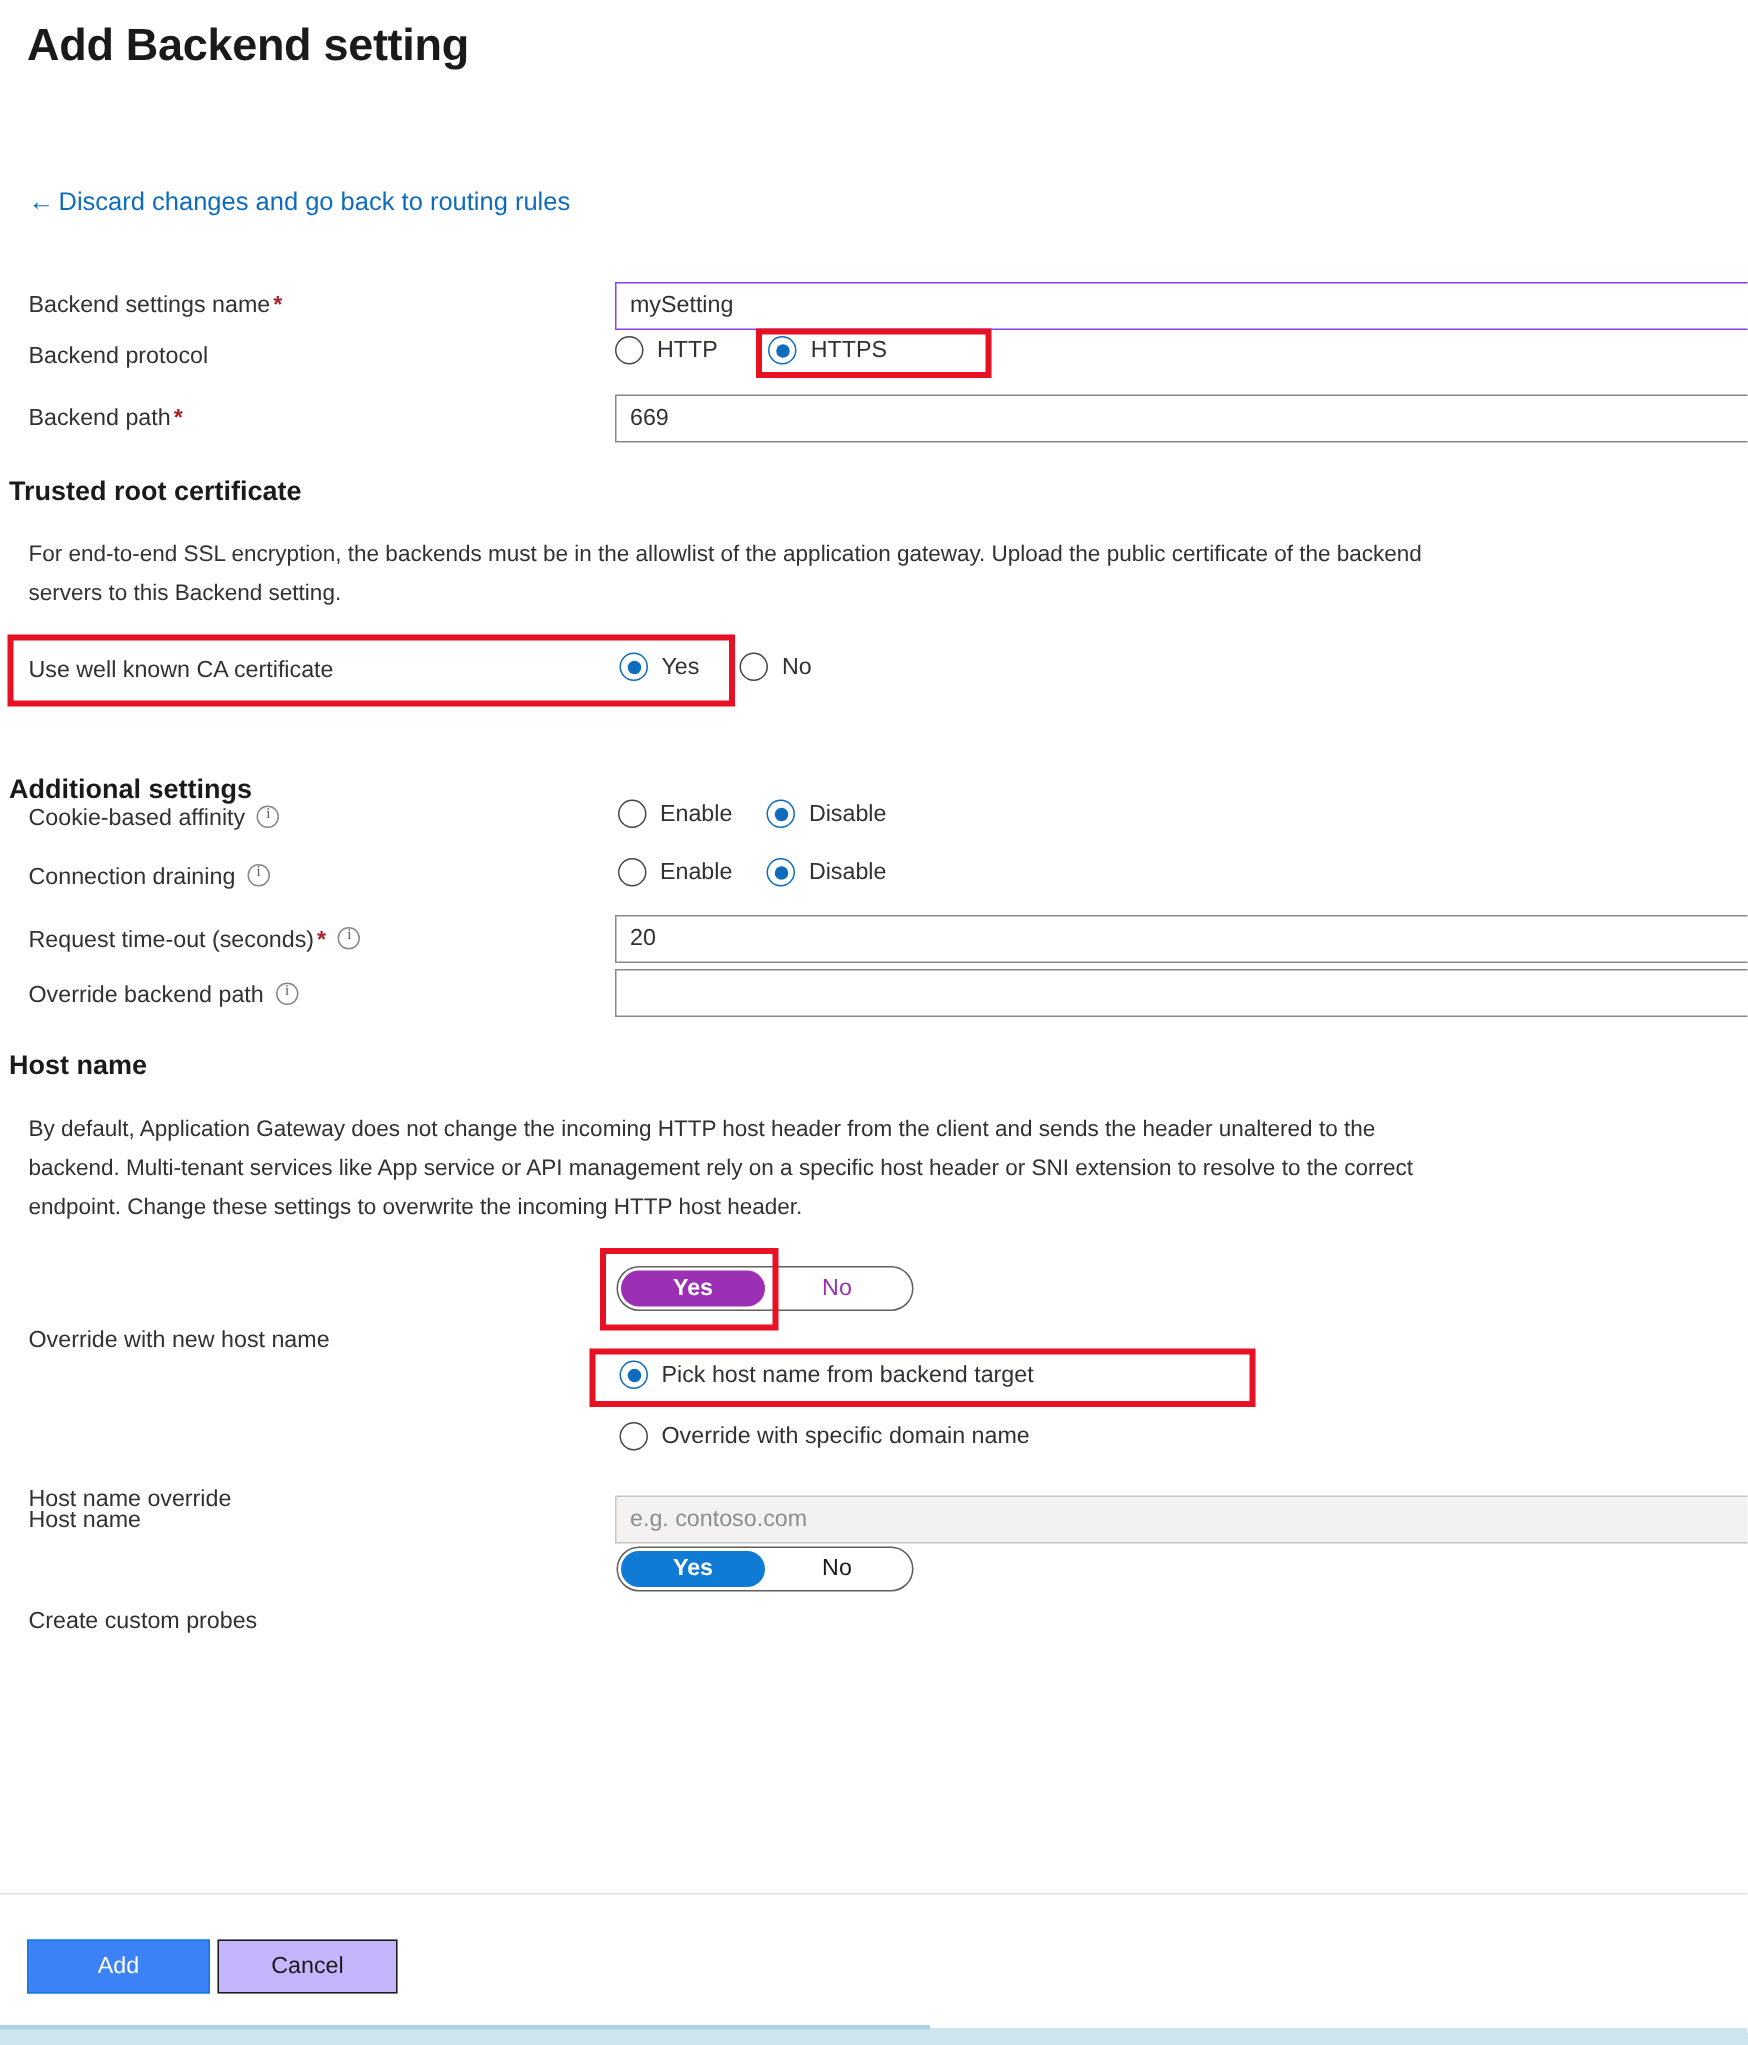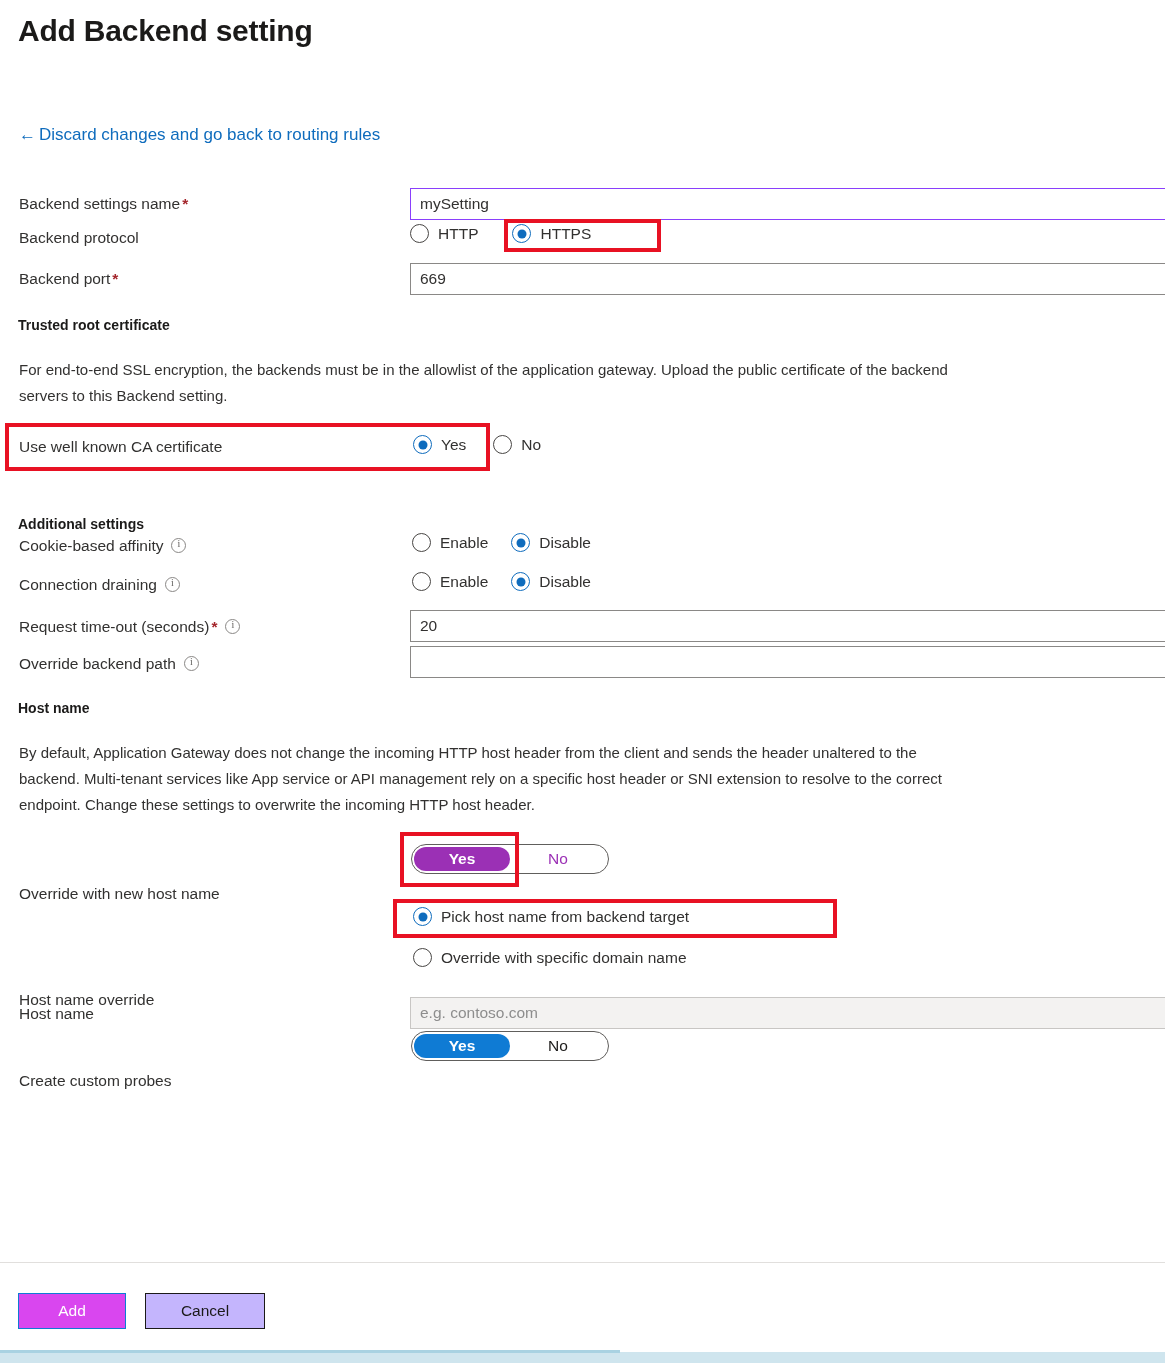--- a/index.html
+++ b/index.html
@@ -18,22 +18,22 @@
     color: #1b1a19;
   }
   .back-link {
     position: absolute; left: 19px; top: 125px;
     font-size: 17px; color: #0f6cbd; cursor: pointer;
     white-space: nowrap;
   }
   .back-link .arrow { margin-right: 3px; }
 
   .section-head {
-    position: absolute; left: 18px;
-    font-size: 14px; font-weight: 600; color: #1b1a19;
+    position: absolute; left: 6px;
+    font-size: 18px; font-weight: 600; color: #1b1a19;
   }
   .desc {
     position: absolute; left: 19px;
     font-size: 15px; line-height: 26px; color: #323130;
     width: 1300px; white-space: pre-wrap;
   }
 
   .lbl {
     position: absolute; left: 19px;
     font-size: 15.5px; color: #323130; white-space: nowrap;
@@ -112,22 +112,22 @@
     position: absolute; left: 0; top: 1262px; width: 1165px;
     height: 1px; background: #e1dfdd;
   }
   .btn {
     position: absolute; height: 36px;
     font-size: 15.5px; display: flex; align-items: center;
     justify-content: center; cursor: pointer;
     font-family: "Liberation Sans", sans-serif;
   }
   .btn.primary {
-    background: #d946ef; color: #fff; border: 1px solid #0f7bd4;
-    left: 18px; top: 1293px; width: 108px;
+    background: #3b82f6; color: #fff; border: 1px solid #0f7bd4;
+    left: 18px; top: 1293px; width: 122px;
   }
   .btn.secondary {
     background: #c4b5fd; color: #1b1a19; border: 1px solid #1b1a19;
     left: 145px; top: 1293px; width: 120px;
   }
   .bottom-band {
     position: absolute; left: 0; top: 1352px;
     width: 1165px; height: 11px; background: #cfe5ee;
   }
   .bottom-band::after {
@@ -158,21 +158,21 @@
     <span class="rlbl">HTTP</span>
   </div>
   <div class="radio on" style="margin-left:10px;">
     <span class="dot"></span>
     <span class="rlbl">HTTPS</span>
   </div>
 </div>
 <div class="redbox" style="left:504px; top:219px; width:157px; height:33px;"></div>
 
 <div class="lbl" style="top:270px;">
-  <span>Backend port</span><span class="req">*</span>
+  <span>Backend path</span><span class="req">*</span>
 </div>
 <div class="tinput" style="left:410px; top:263px;">
   <span>669</span>
 </div>
 
 <div class="section-head" style="top:317px;">Trusted root certificate</div>
 <div class="desc" style="top:357px;">For end-to-end SSL encryption, the backends must be in the allowlist of the application gateway. Upload the public certificate of the backend
 servers to this Backend setting.</div>
 
 <div class="lbl" style="top:438px;">Use well known CA certificate</div>

